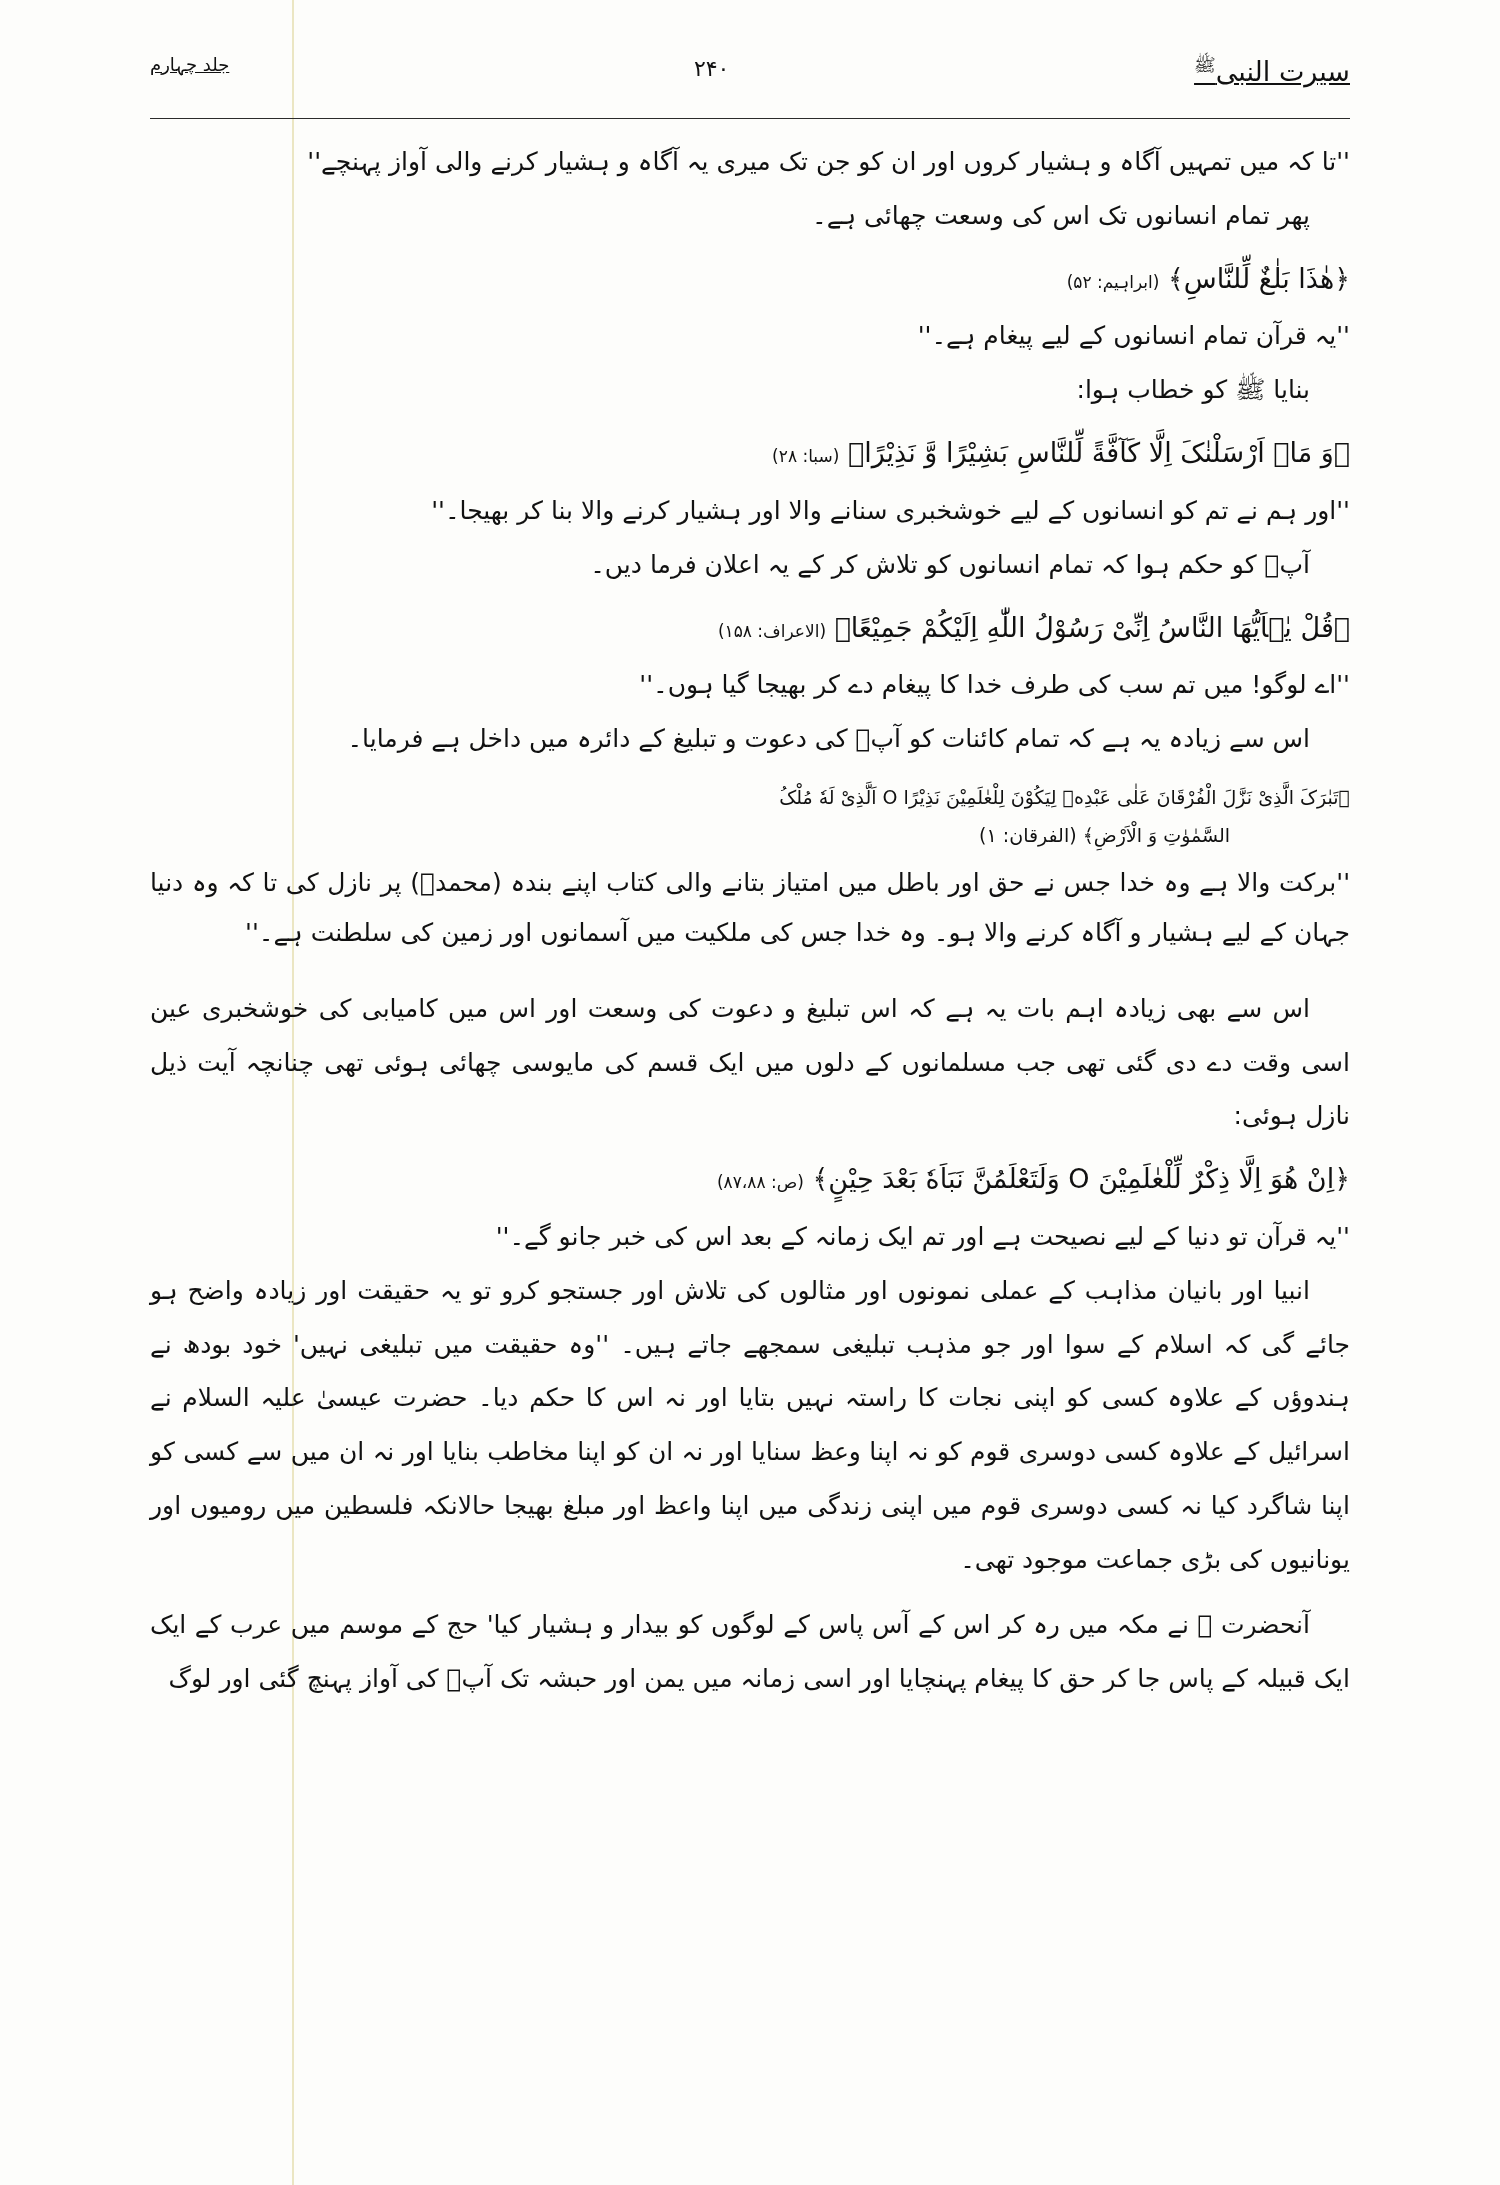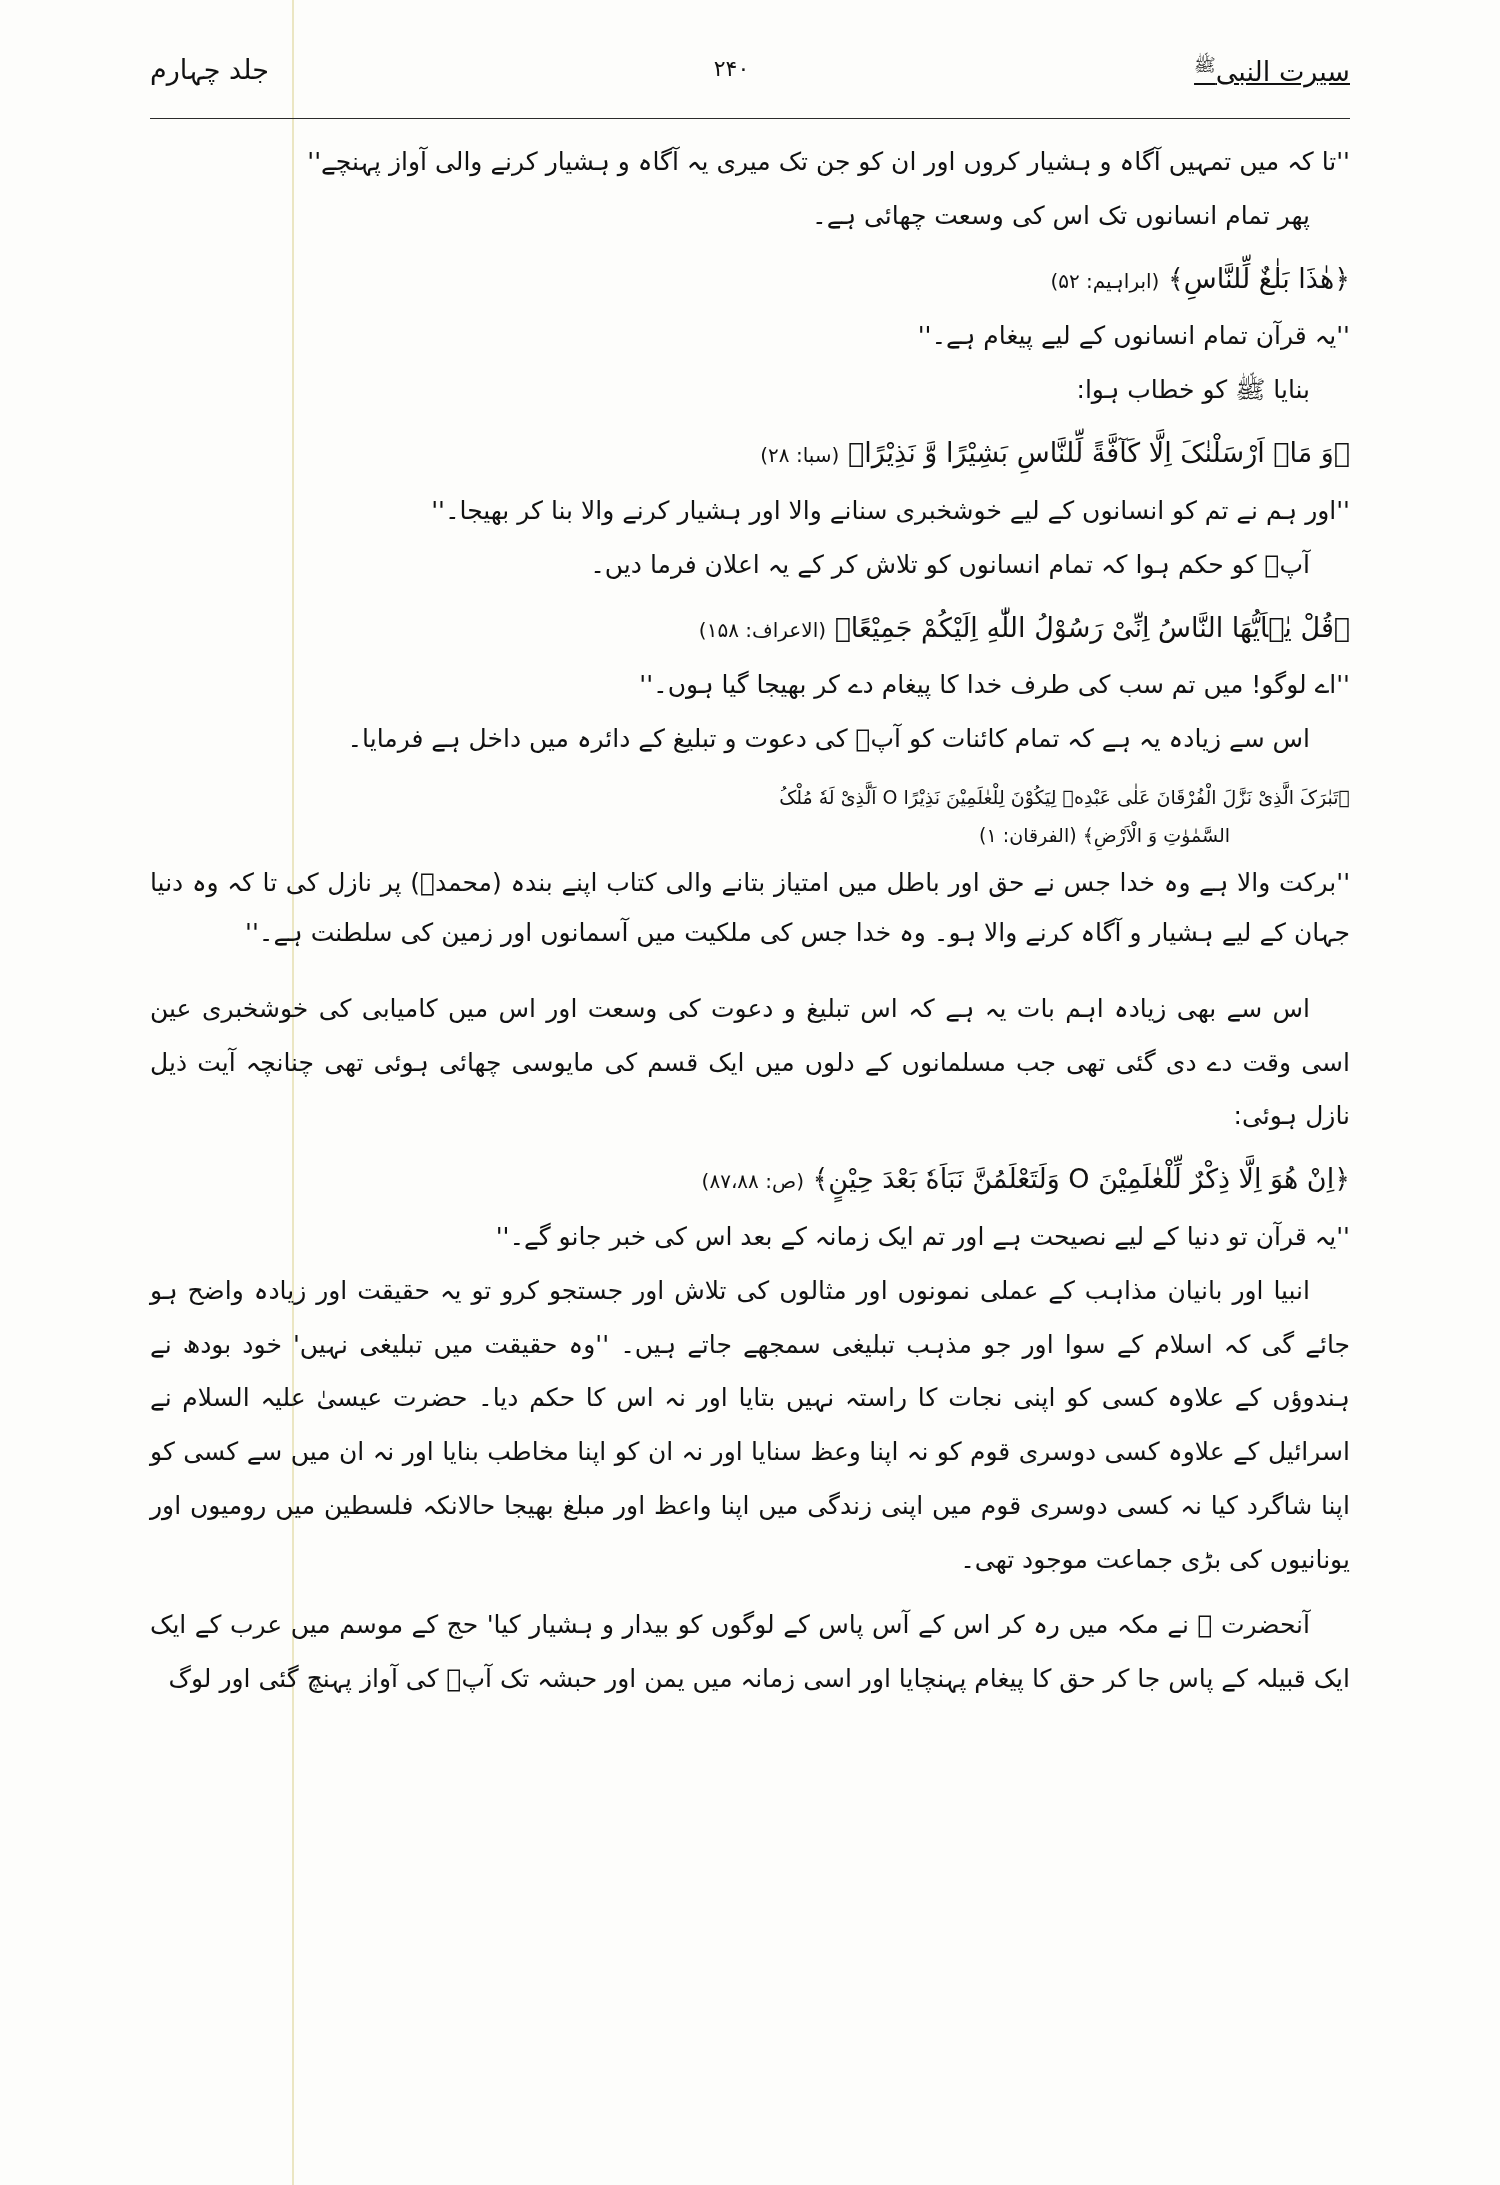--- a/index.html
+++ b/index.html
@@ -55,22 +55,23 @@
   }
   .header-book .sall {
     font-size: 18px;
     vertical-align: super;
   }
   .header-page-no {
     font-size: 22px;
     padding-top: 2px;
   }
   .header-volume {
-    font-size: 27px;
+    font-size: 18px;
     white-space: nowrap;
+    text-decoration: underline;
   }
   .rule {
     border: none;
     border-top: 1.5px solid #2b2b2b;
     margin: 2px 0 18px 0;
   }
   
   .body {
     direction: rtl;
     text-align: justify;
@@ -95,21 +96,21 @@
   }
   .ayah {
     direction: rtl;
     text-align: center;
     font-size: 27px;
     line-height: 1.95;
     margin: 10px 0 6px 0;
     font-family: "DejaVu Sans", sans-serif;
   }
   .ayah .ref {
-    font-size: 20px;
+    font-size: 17px;
   }
   .ayah-long {
     direction: rtl;
     font-size: 19px;
     line-height: 2.0;
     margin: 12px 0 4px 0;
     text-align: center;
   }
   .ayah-long .tail {
     display: block;

